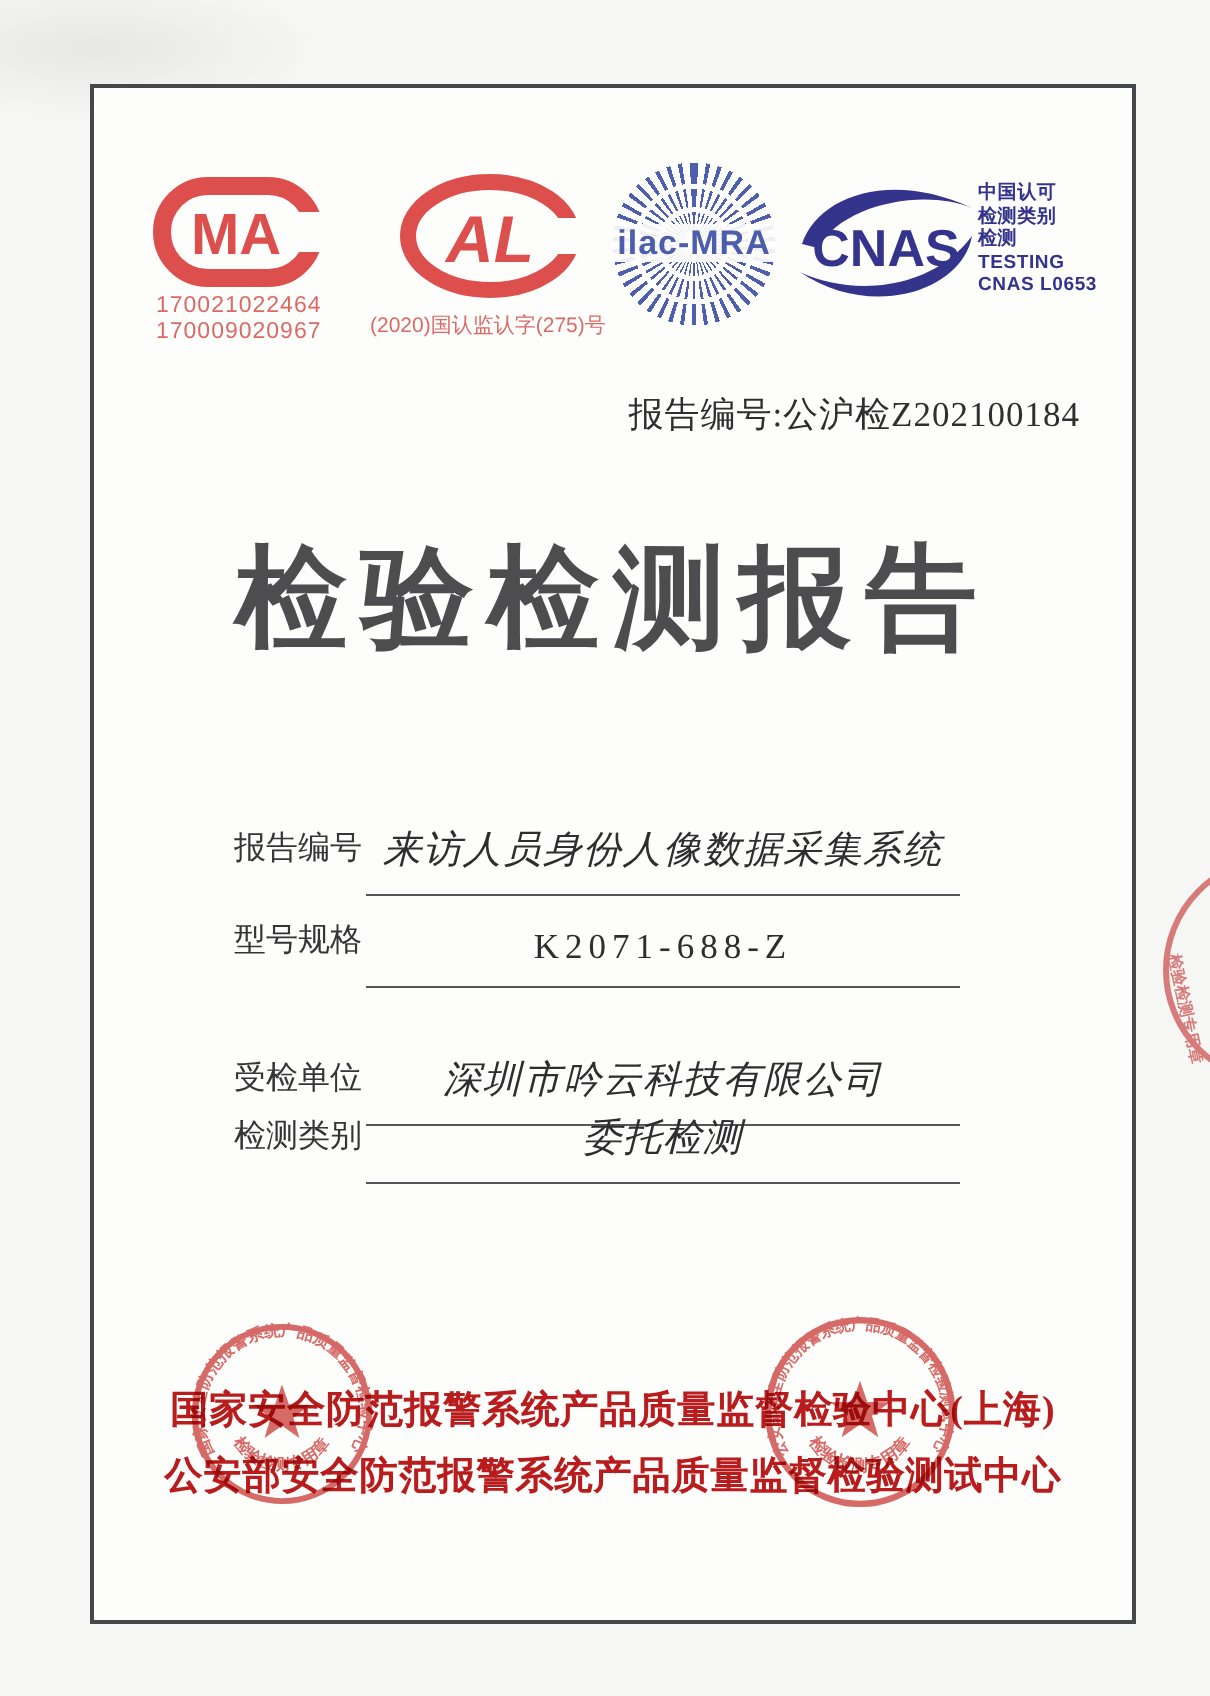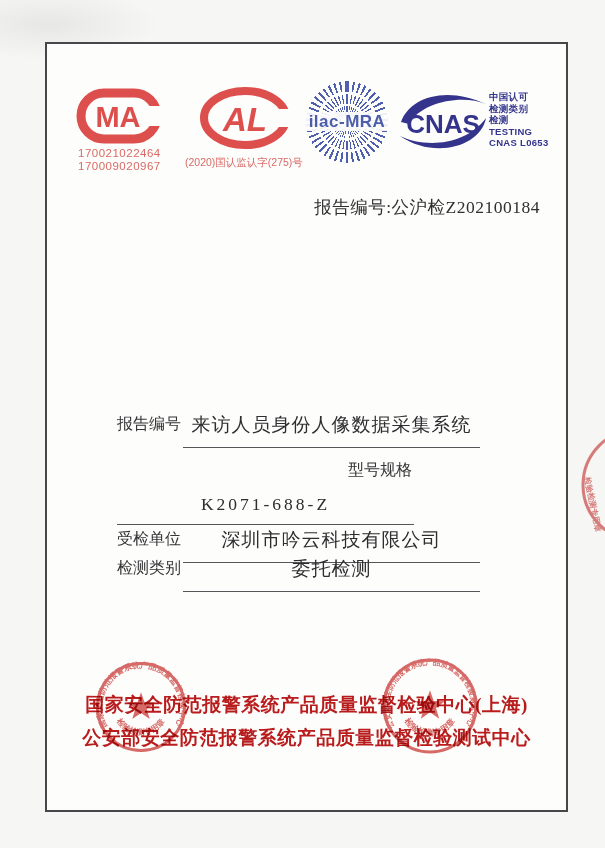--- a/index.html
+++ b/index.html
@@ -59,27 +59,27 @@
     position:absolute;top:151px;right:26px;
     font-size:17.5px;color:#2f2f31;letter-spacing:.5px;
   }
   .title{
     position:absolute;top:218px;left:0;width:100%;margin:0;text-align:center;
     font-size:56px;font-weight:bold;color:#4d4d4f;letter-spacing:7px;
   }
 
   
   .frow{position:absolute;left:70px;display:flex;align-items:flex-end;}
-  .frow.r1{top:368px;} .frow.r2{top:416px;flex-direction:column;} .frow.r3{top:444px;margin-top:39px;} .frow.r4{top:512px;}
+  .frow.r1{top:368px;} .frow.r2{top:416px;} .frow.r3{top:444px;margin-top:39px;} .frow.r4{top:512px;}
   .flabel{width:66px;flex:none;font-size:16px;color:#353537;margin-bottom:13px;}
   .fvalue{
     width:297px;text-align:center;border-bottom:1.5px solid #55565a;
     padding-bottom:9px;font-size:19px;color:#2e2e30;letter-spacing:1px;
   }
-  .fvalue.kai{}
+  .fvalue.kai{font-style:italic;}
   .fvalue.model{font-size:17.5px;letter-spacing:3px;}
 
   
   .fline{
     position:absolute;left:0;width:100%;text-align:center;
     color:#b91c1c;font-weight:bold;font-size:19px;letter-spacing:.5px;
   }
   .fline.l1{top:648px;}
   .fline.l2{top:681px;}
 
@@ -125,20 +125,21 @@
   <div class="cnas-text">
     <div>中国认可</div>
     <div>检测类别</div>
     <div>检测</div>
     <div>TESTING</div>
     <div>CNAS L0653</div>
   </div>
 
   <div class="report-no">报告编号:公沪检Z202100184</div>
 
+  <h1 class="title">检验检测报告</h1>
 
   <div class="frow r1">
     <span class="flabel">报告编号</span>
     <span class="fvalue kai">来访人员身份人像数据采集系统</span>
   </div>
   <div class="frow r2">
     <span class="flabel">型号规格</span>
     <span class="fvalue model">K2071-688-Z</span>
   </div>
   <div class="frow r3">

